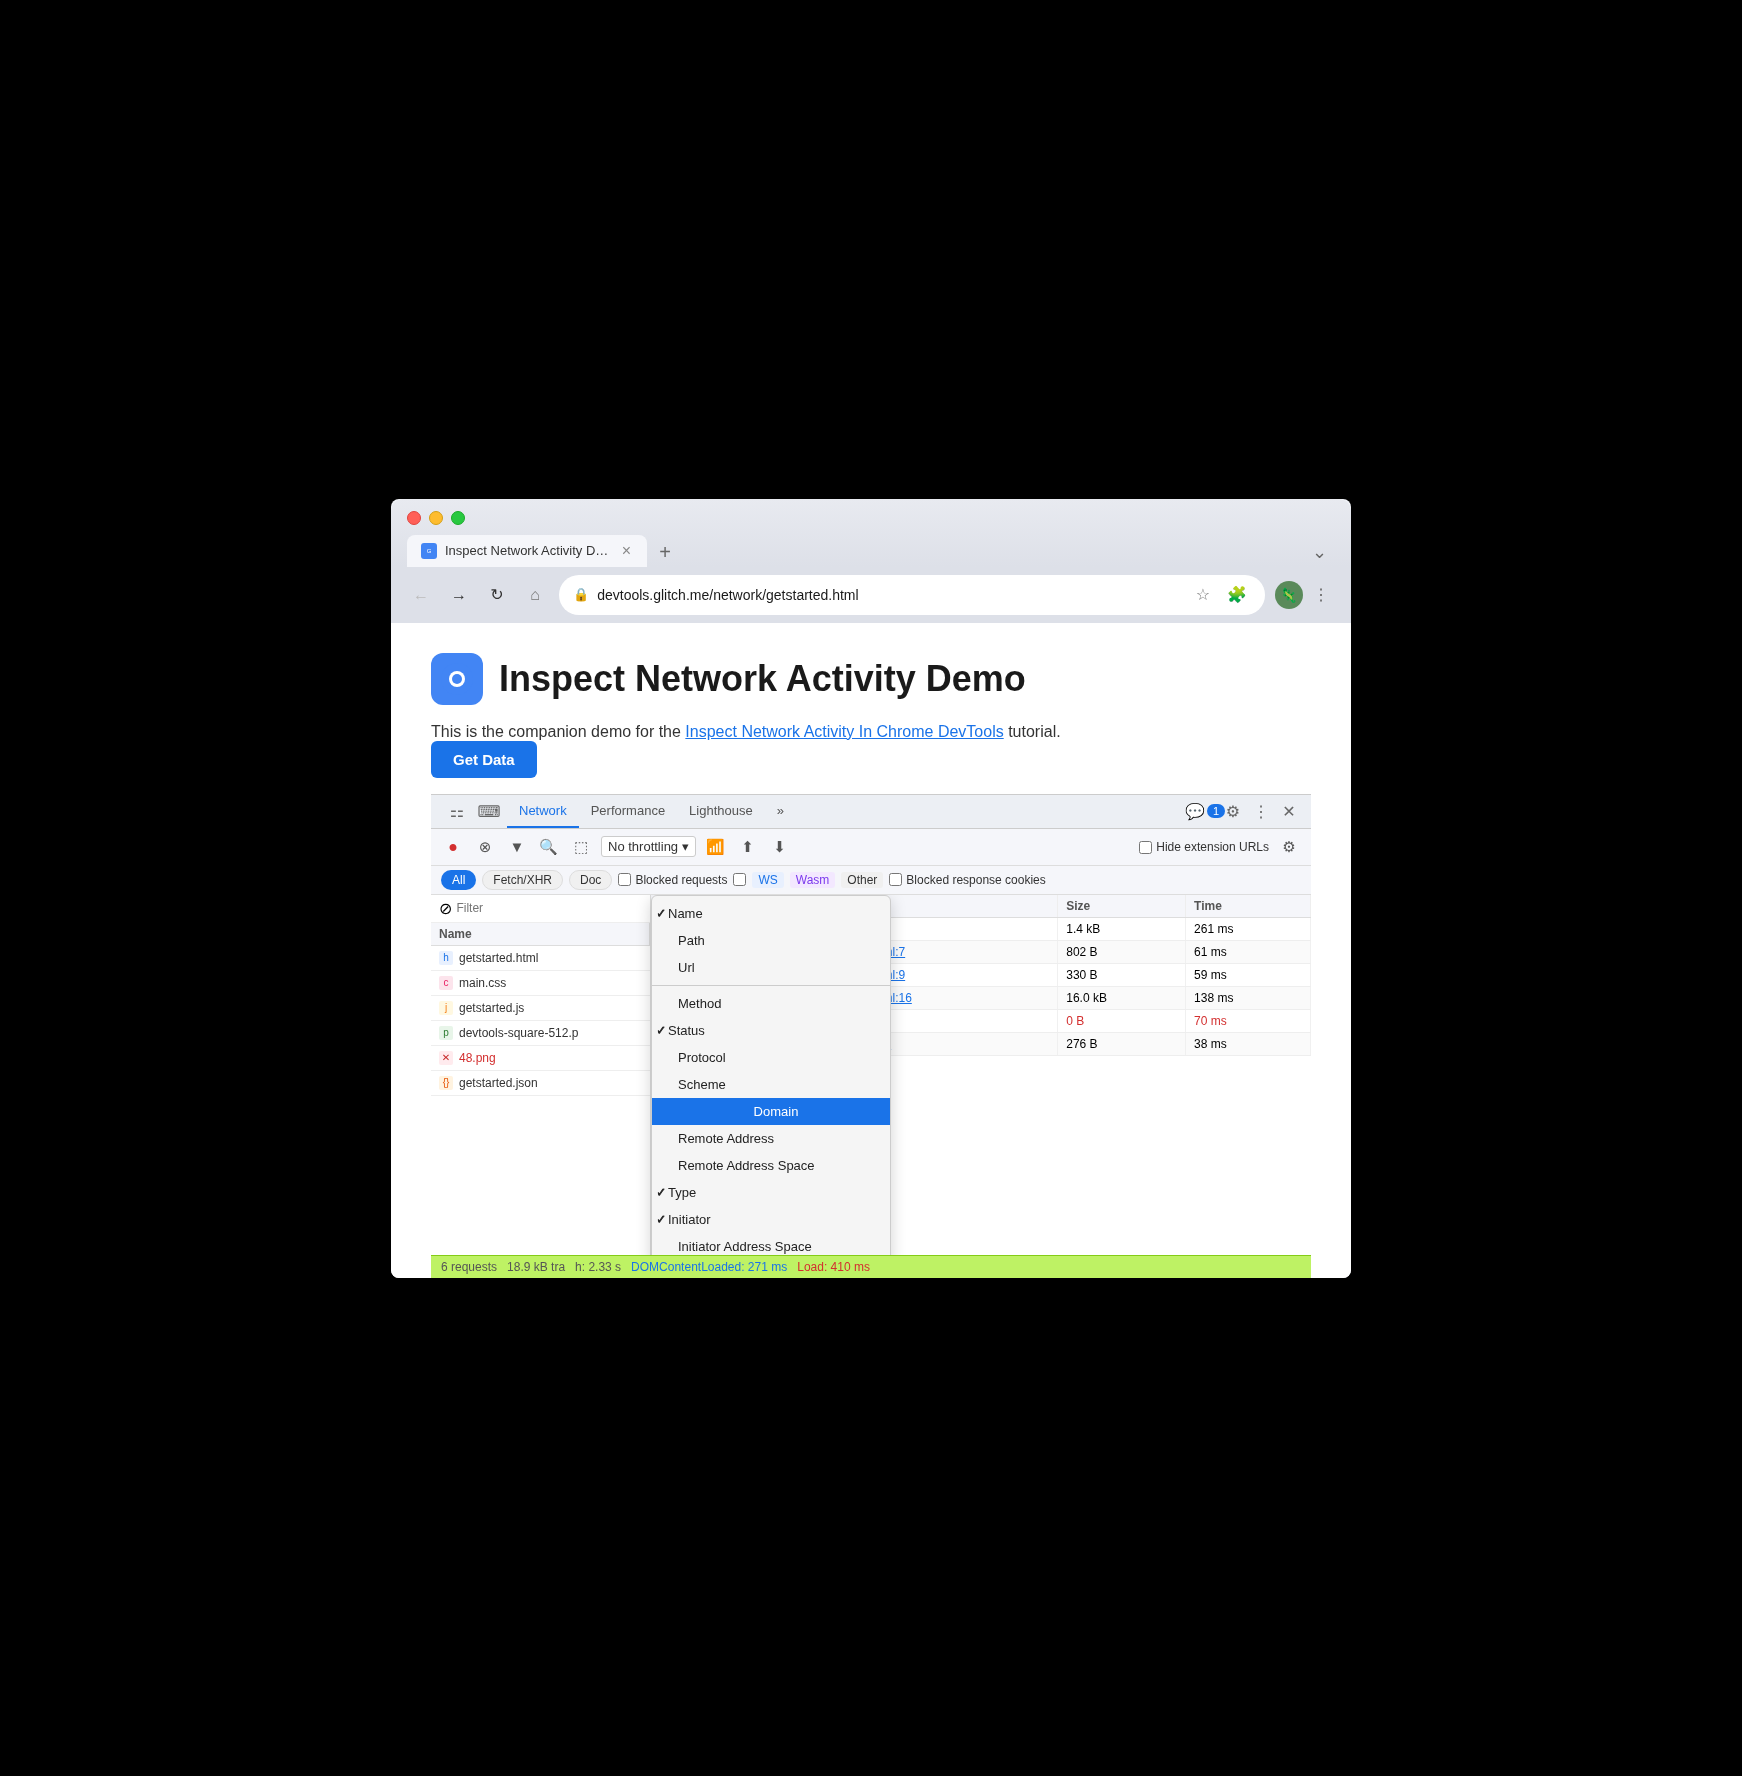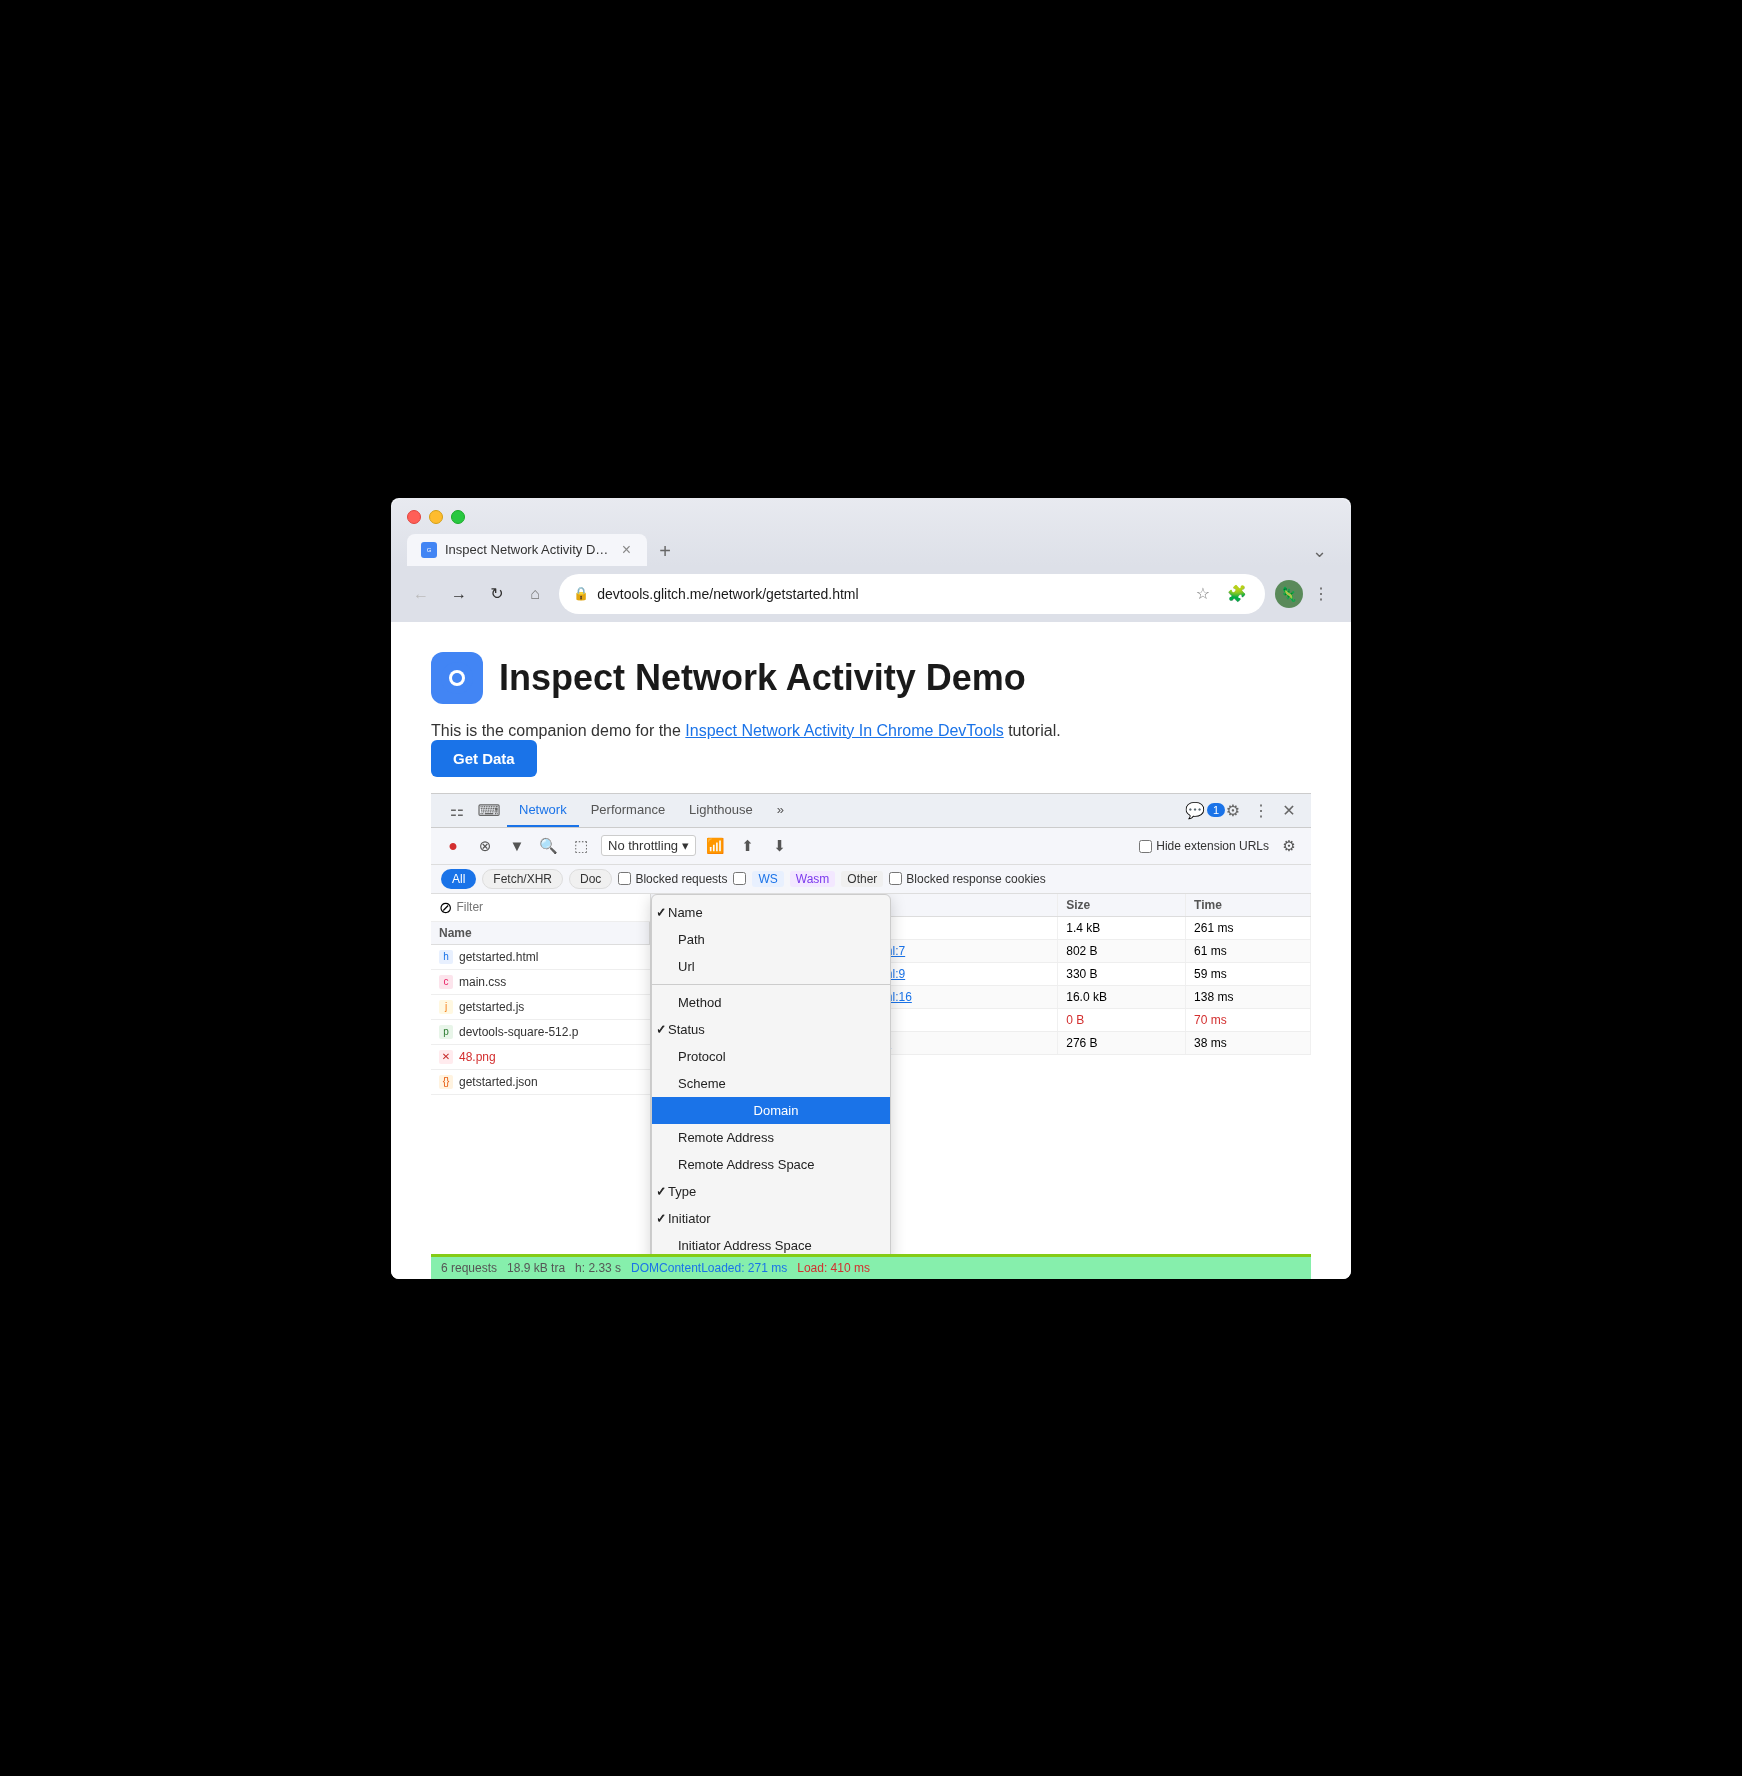--- a/index.html
+++ b/index.html
@@ -499,25 +499,25 @@
     }
 
     .fi-html { background: #e8f0fe; color: #1a73e8; }
     .fi-css { background: #fce4ec; color: #e91e63; }
     .fi-js { background: #fff8e1; color: #f57f17; }
     .fi-png { background: #e8f5e9; color: #2e7d32; }
     .fi-json { background: #fff3e0; color: #e65100; }
     .fi-err { background: #ffebee; color: #c62828; }
 
     .status-bar {
-      border-top: 3px solid #84cc16;
+      border-top: 1px solid #84cc16;
       padding: 4px 10px;
       font-size: 12px;
       color: #555;
-      background: #86efac;
+      background: #bef264;
       display: flex;
       align-items: center;
       gap: 10px;
     }
 
     .status-dom { color: #1a73e8; }
     .status-load { color: #d32f2f; }
 
     
     .context-menu {

